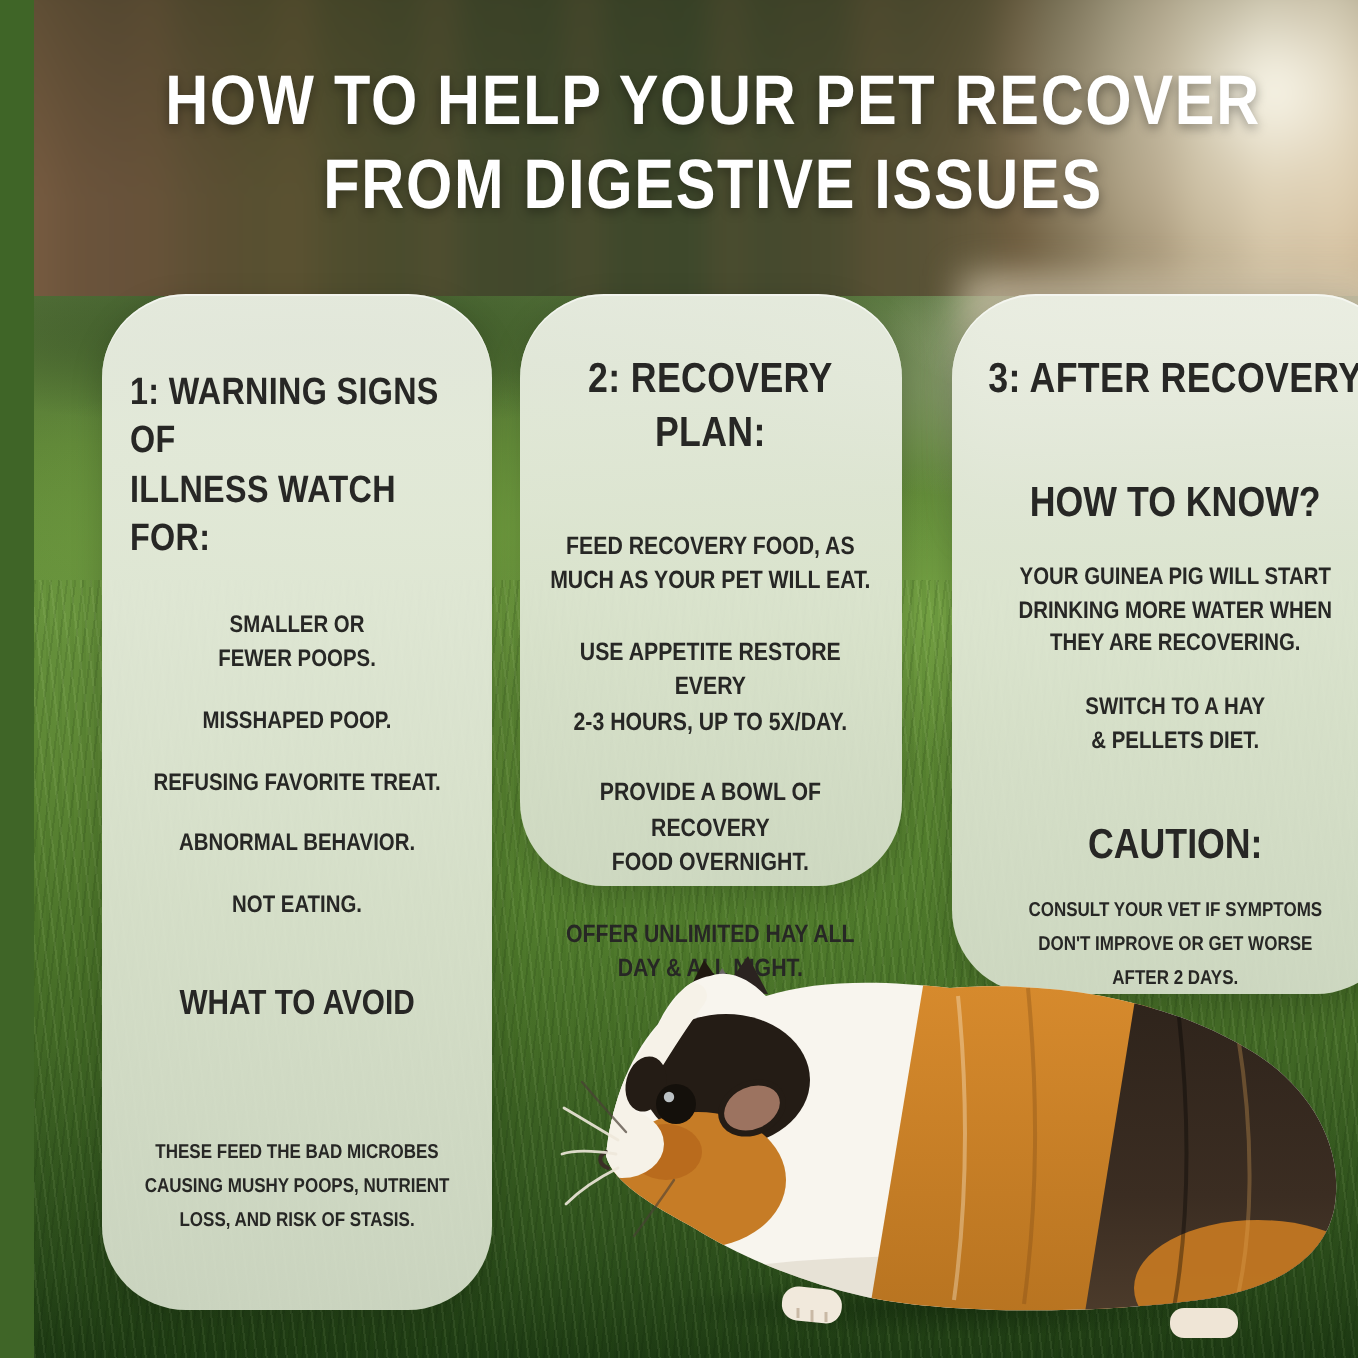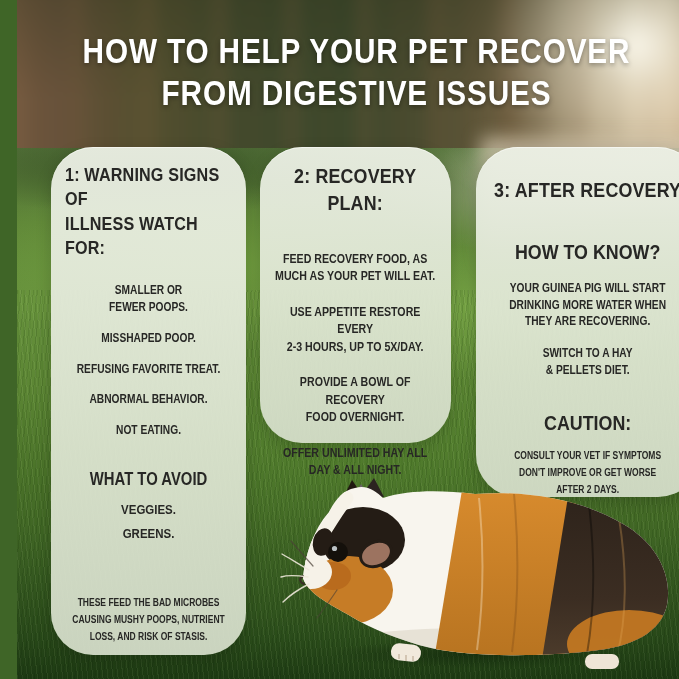--- a/index.html
+++ b/index.html
@@ -66,22 +66,22 @@
     transform: scaleX(0.85); transform-origin: 50% 50%; white-space: pre-line;
     text-shadow: 0 2px 6px rgba(0,0,0,0.35);
   }
 
   
   .panel {
     position: absolute; border-radius: 42px; color: #272725; font-weight: bold;
     background: linear-gradient(180deg, rgba(236,240,229,0.95) 0%, rgba(224,231,213,0.92) 60%, rgba(216,224,205,0.92) 100%);
     box-shadow: 0 5px 16px rgba(0,0,0,0.18), inset 0 1px 0 rgba(255,255,255,0.5);
   }
-  .p1 { left: 34px;  top: 147px; width: 195px; height: 508px; padding: 16px 14px 0; }
-  .p2 { left: 243px; top: 147px; width: 191px; height: 296px; padding: 16px 14px 0; }
+  .p1 { left: 34px;  top: 147px; width: 195px; height: 508px; padding: 38px 14px 0; }
+  .p2 { left: 243px; top: 147px; width: 191px; height: 296px; padding: 30px 14px 0; }
   .p3 { left: 459px; top: 147px; width: 224px; height: 350px; padding: 30px 14px 0; }
 
   .p-head   { font-size: 19px; line-height: 1.28; letter-spacing: 0.2px; }
   .p2 .p-head, .p3 .p-head { font-size: 21px; }
   .item     { font-size: 12px; line-height: 1.4; margin-top: 14px; }
   .p1 .item:first-of-type { margin-top: 22px; }
   .p2 .item { font-size: 12.5px; margin-top: 18px; }
   .p2 .item:first-of-type { margin-top: 34px; }
   .p3 .item { margin-top: 15px; }
   .avoid-head { font-size: 17.5px; margin-top: 30px; }
@@ -119,24 +119,20 @@
     <h2 class="p-head cl">1: WARNING SIGNS OF
 ILLNESS WATCH FOR:</h2>
     <p class="item cx">SMALLER OR
 FEWER POOPS.</p>
     <p class="item cx">MISSHAPED POOP.</p>
     <p class="item cx">REFUSING FAVORITE TREAT.</p>
     <p class="item cx">ABNORMAL BEHAVIOR.</p>
     <p class="item cx">NOT EATING.</p>
     <h3 class="avoid-head cx">WHAT TO AVOID</h3>
     <div class="avoid-cols">
-      <div class="avoid-col">
-        <p class="avoid-item cx">VEGGIES.</p>
-        <p class="avoid-item cx">GREENS.</p>
-      </div>
     </div>
     <p class="foot cx">THESE FEED THE BAD MICROBES
 CAUSING MUSHY POOPS, NUTRIENT
 LOSS, AND RISK OF STASIS.</p>
   </section>
 
   <section class="panel p2">
     <h2 class="p-head cx">2: RECOVERY PLAN:</h2>
     <p class="item cx">FEED RECOVERY FOOD, AS
 MUCH AS YOUR PET WILL EAT.</p>

